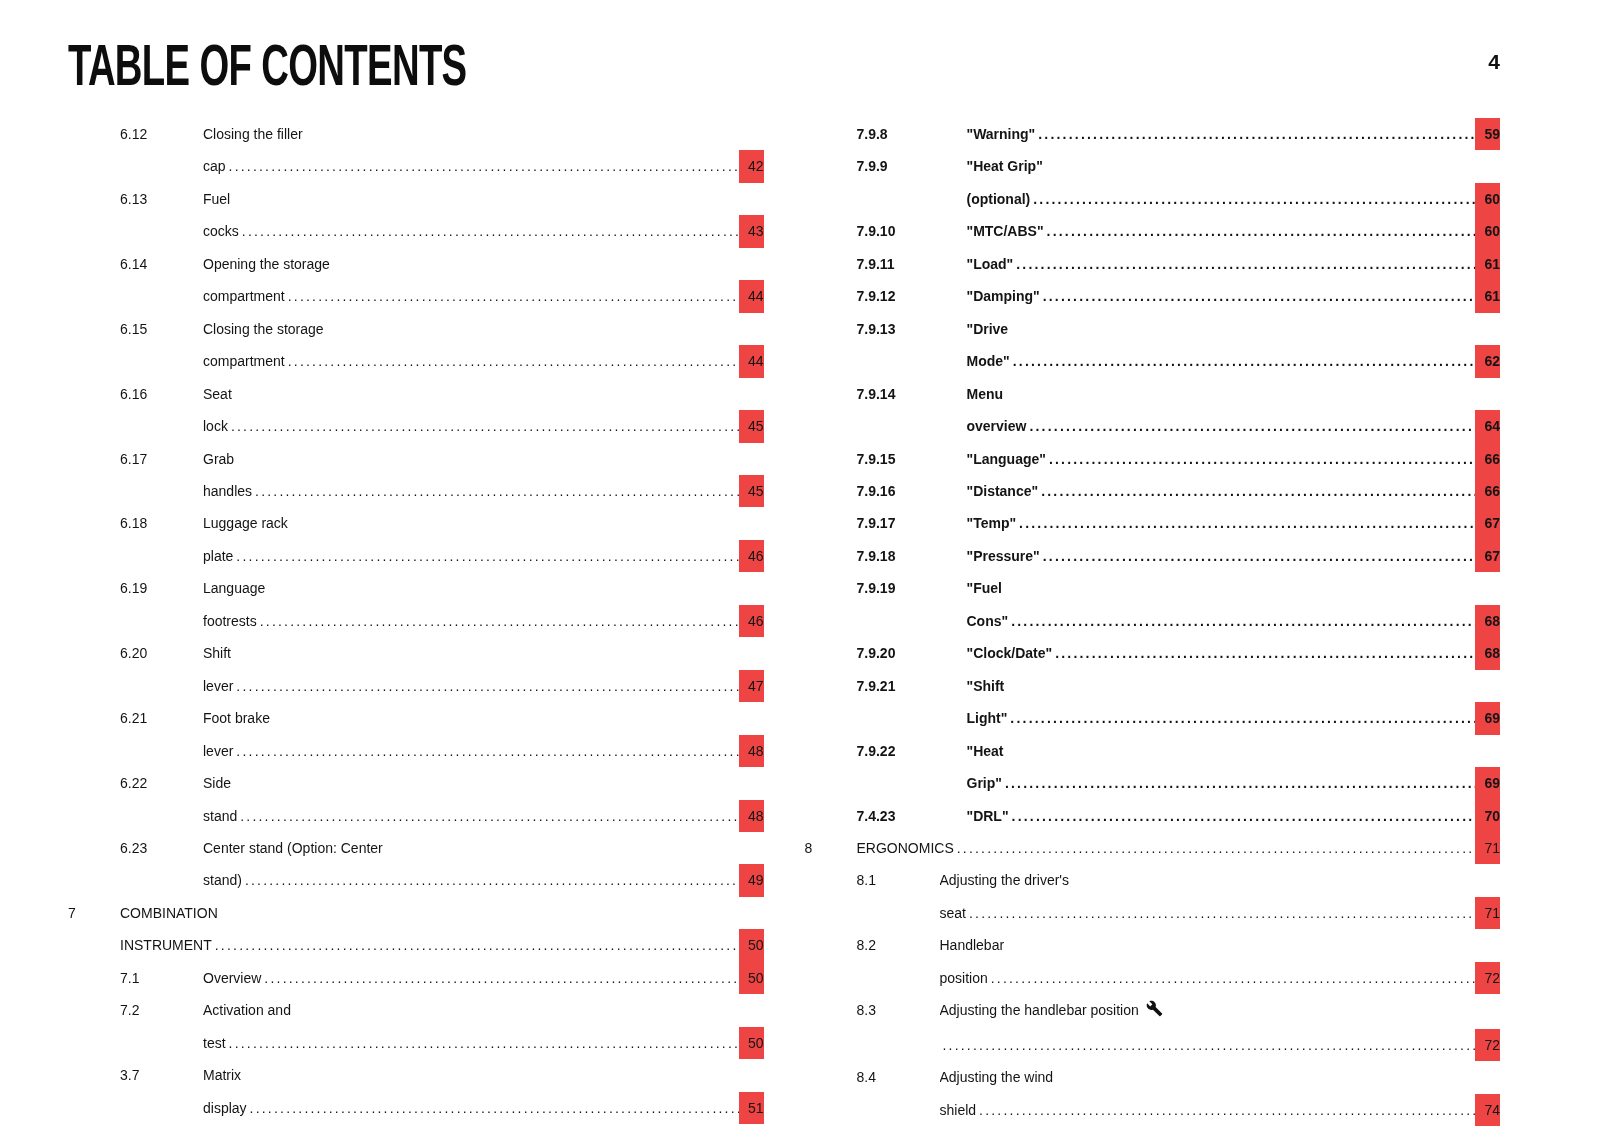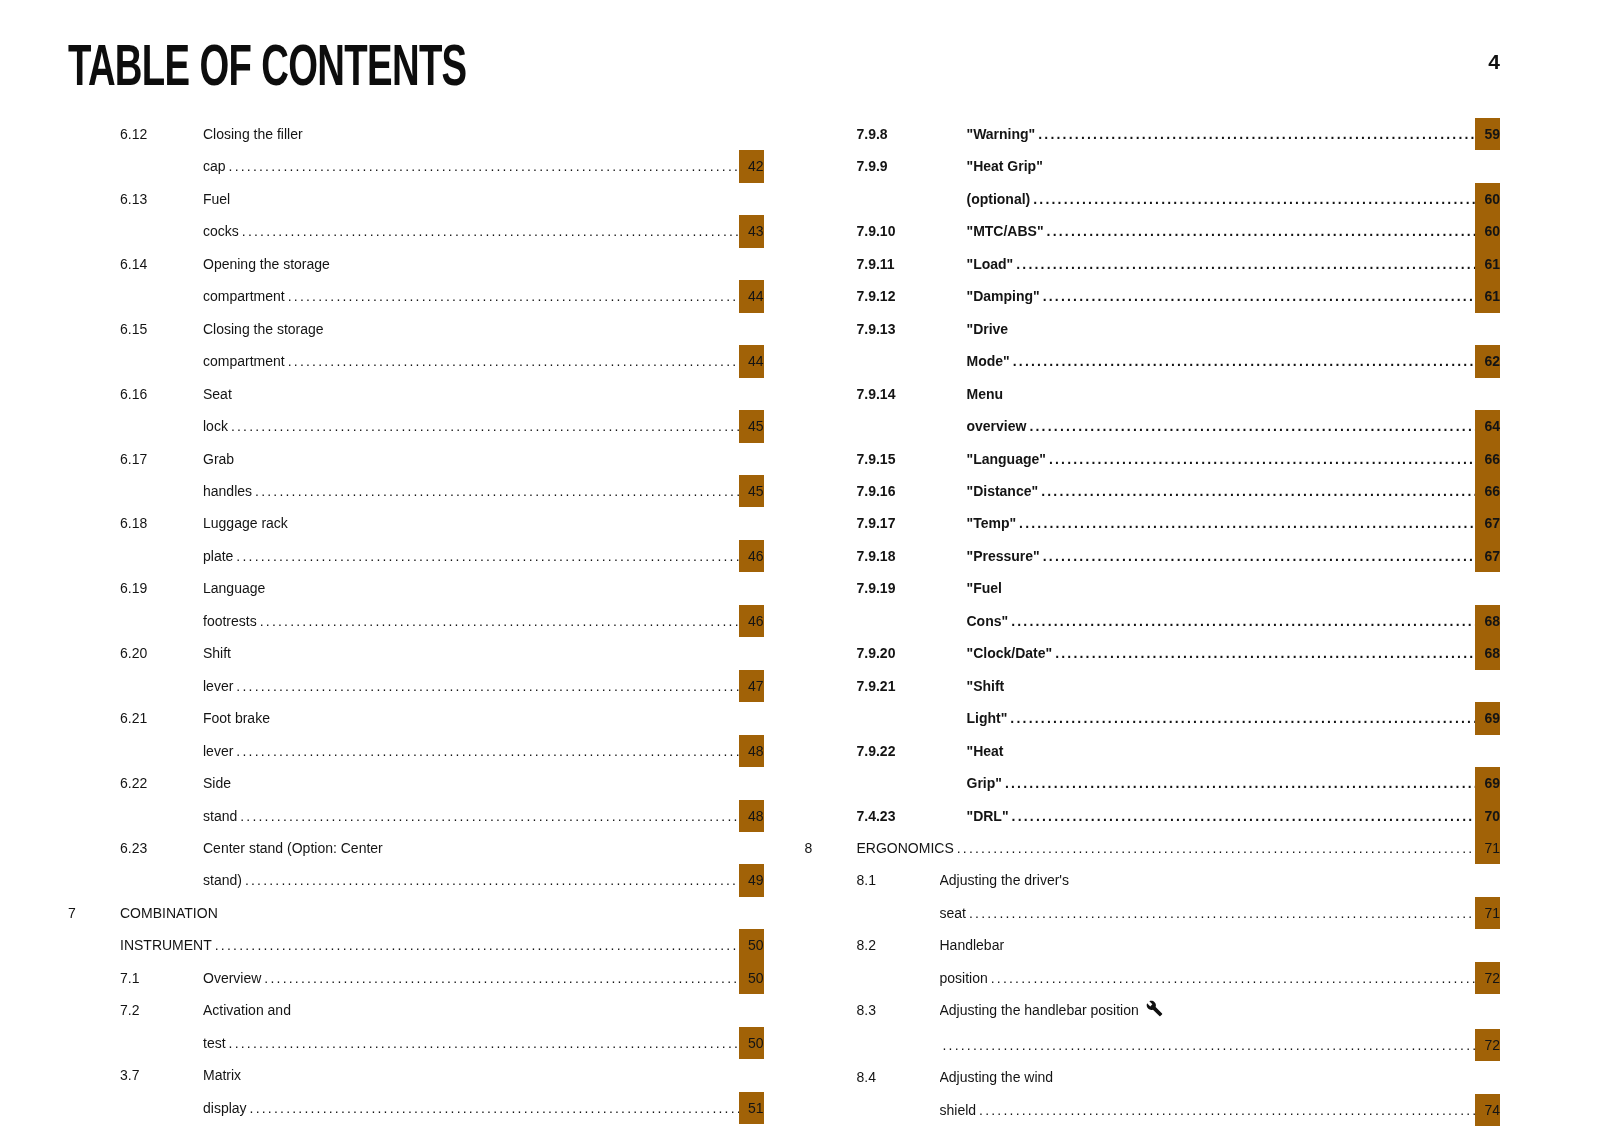--- a/index.html
+++ b/index.html
@@ -65,21 +65,21 @@
   .dots {
     white-space: nowrap;
     letter-spacing: 2.2px;
     margin-left: 3px;
     color: #141414;
   }
   .pg {
     position: absolute;
     right: 0;
     bottom: 0;
-    background: #a16207;
+    background: #ef4444;
     padding-left: 9px;
   }
   .wrench {
     display: inline-block;
     vertical-align: -2px;
     margin-left: 7px;
   }
   .wrench svg { display: inline-block; vertical-align: baseline; }
 </style>
 </head>

